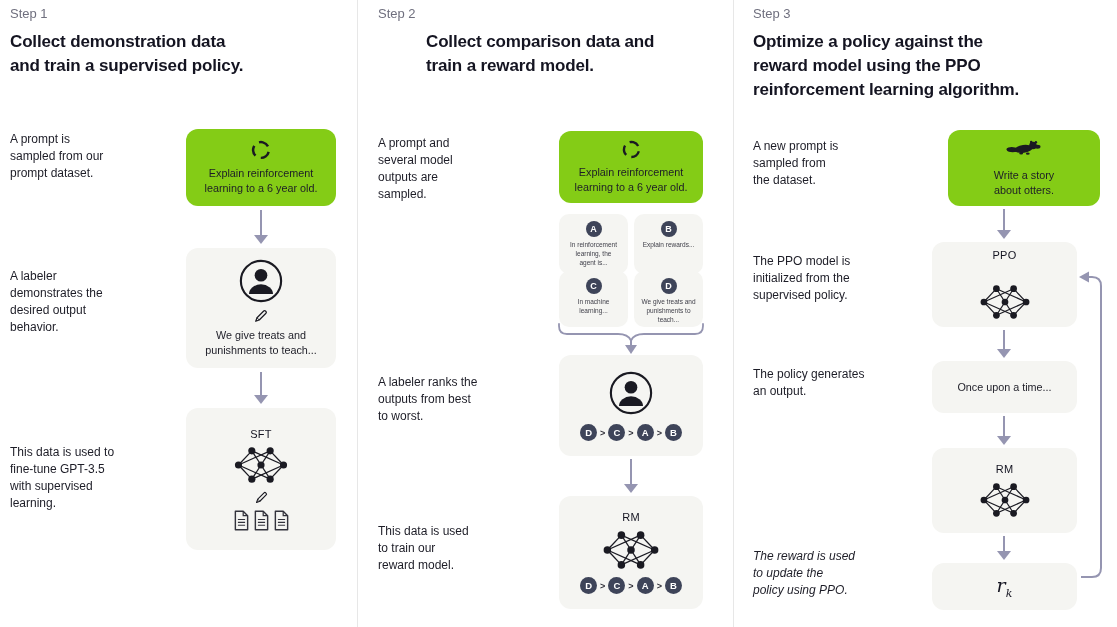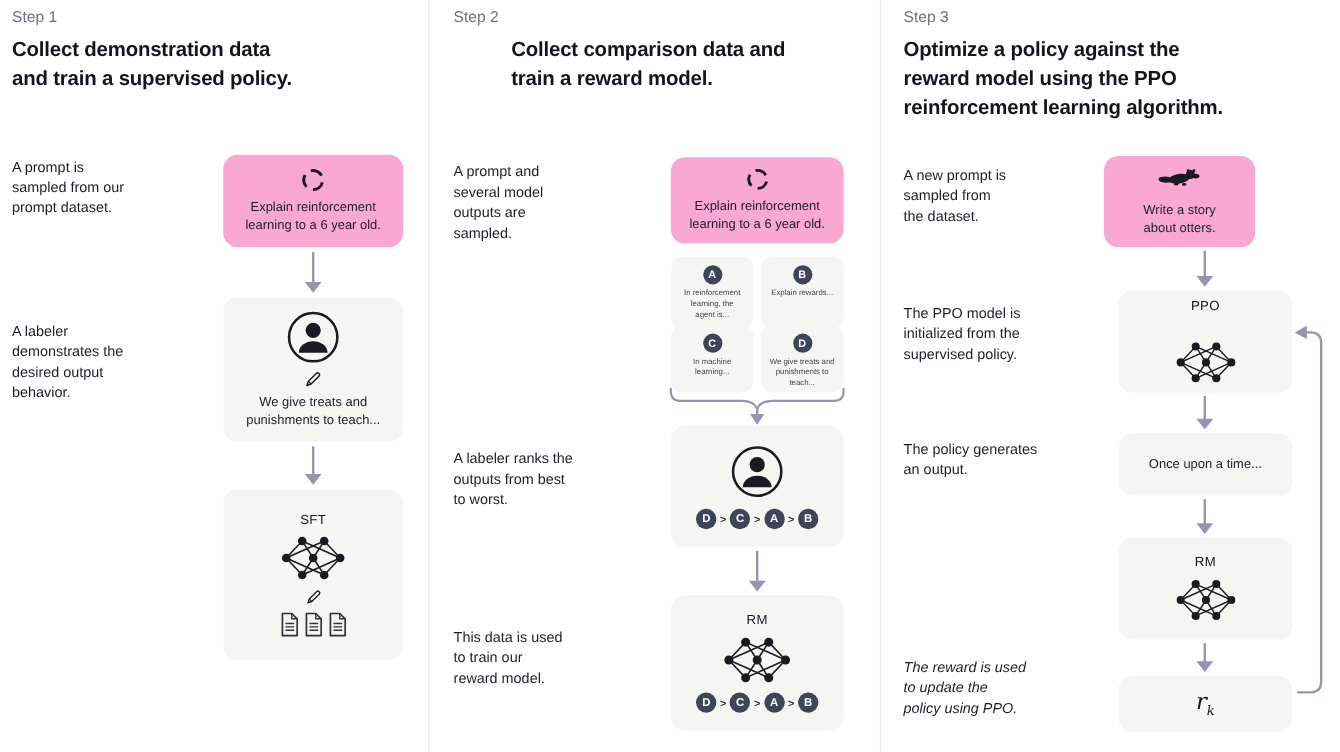--- a/index.html
+++ b/index.html
@@ -3,21 +3,21 @@
 <meta charset="utf-8">
 <style>
   html,body{margin:0;padding:0;background:#ffffff;}
   body{font-family:"Liberation Sans","DejaVu Sans",sans-serif;color:#17171f;}
   .canvas{position:relative;width:1117px;height:627px;background:#fff;overflow:hidden;}
   .abs{position:absolute;}
   .divider{position:absolute;top:0;bottom:0;width:1px;background:#e7e7e7;}
   .step-label{font-size:13px;color:#6f6f7e;}
   .col-title{font-size:17px;font-weight:700;color:#141421;line-height:1.42;letter-spacing:-0.15px;white-space:pre-line;}
   .side-label{font-size:12px;color:#1d1d27;line-height:1.43;white-space:pre-line;}
-  .pbox{position:absolute;border-radius:12px;background:#f9a8d4;display:flex;flex-direction:column;align-items:center;justify-content:center;gap:5px;text-align:center;}
+  .pbox{position:absolute;border-radius:12px;background:#84cc16;display:flex;flex-direction:column;align-items:center;justify-content:center;gap:5px;text-align:center;}
   .gbox{position:absolute;border-radius:12px;background:#f5f5f2;display:flex;flex-direction:column;align-items:center;justify-content:center;text-align:center;}
   .box-text{font-size:10.8px;color:#1d1d27;line-height:1.38;white-space:pre-line;}
   .model-title{font-size:11px;color:#141421;letter-spacing:.3px;}
   .mini-box{position:absolute;border-radius:10px;background:#f5f5f2;display:flex;flex-direction:column;align-items:center;justify-content:flex-start;padding-top:7px;gap:4px;text-align:center;}
   .mini-text{font-size:6.5px;color:#40404a;line-height:1.35;white-space:pre-line;}
   .badge{width:17px;height:17px;border-radius:50%;background:#3e4459;color:#fff;font-size:9.5px;font-weight:700;display:flex;align-items:center;justify-content:center;flex:0 0 auto;}
   .badge.sm{width:16px;height:16px;font-size:9px;}
   .rank-row{display:flex;align-items:center;gap:3px;}
   .rank-sep{font-size:9px;font-weight:700;color:#2e2e38;}
   .doc-row{display:flex;gap:3px;align-items:flex-end;}
@@ -127,20 +127,24 @@
       </svg>
     <div class="box-text">We give treats and
 punishments to teach...</div>
   </div>
 
   <div class="v-arrow" style="left:253px;top:372px;height:32px;">
       <div class="shaft"></div>
       <div class="head"></div>
     </div>
 
+  <div class="abs side-label" style="left:10px;top:444px;width:175px;">This data is used to
+fine-tune GPT-3.5
+with supervised
+learning.</div>
   <div class="gbox" style="left:186px;top:408px;width:150px;height:142px;gap:5px;">
     <div class="model-title">SFT</div>
     <svg width="54" height="40">
         <use href="#sym-net"></use>
       </svg>
     <svg width="15" height="15">
         <use href="#sym-pencil"></use>
       </svg>
     <div class="doc-row">
       <svg width="17" height="21">
@@ -242,21 +246,21 @@
   </div>
 
   <div class="abs step-label" style="left:753px;top:6px;">Step 3</div>
   <div class="abs side-label" style="left:753px;top:138px;width:165px;">A new prompt is
 sampled from
 the dataset.</div>
 
   <div class="abs col-title" style="left:753px;top:30px;width:360px;">Optimize a policy against the
 reward model using the PPO
 reinforcement learning algorithm.</div>
-  <div class="pbox" style="left:920px;top:130px;width:126px;height:76px;gap:12px;">
+  <div class="pbox" style="left:948px;top:130px;width:152px;height:76px;gap:12px;">
     <svg width="38" height="17">
         <use href="#sym-otter"></use>
       </svg>
     <div class="box-text">Write a story
 about otters.</div>
   </div>
 
   <div class="v-arrow" style="left:996px;top:209px;height:30px;">
       <div class="shaft"></div>
       <div class="head"></div>

